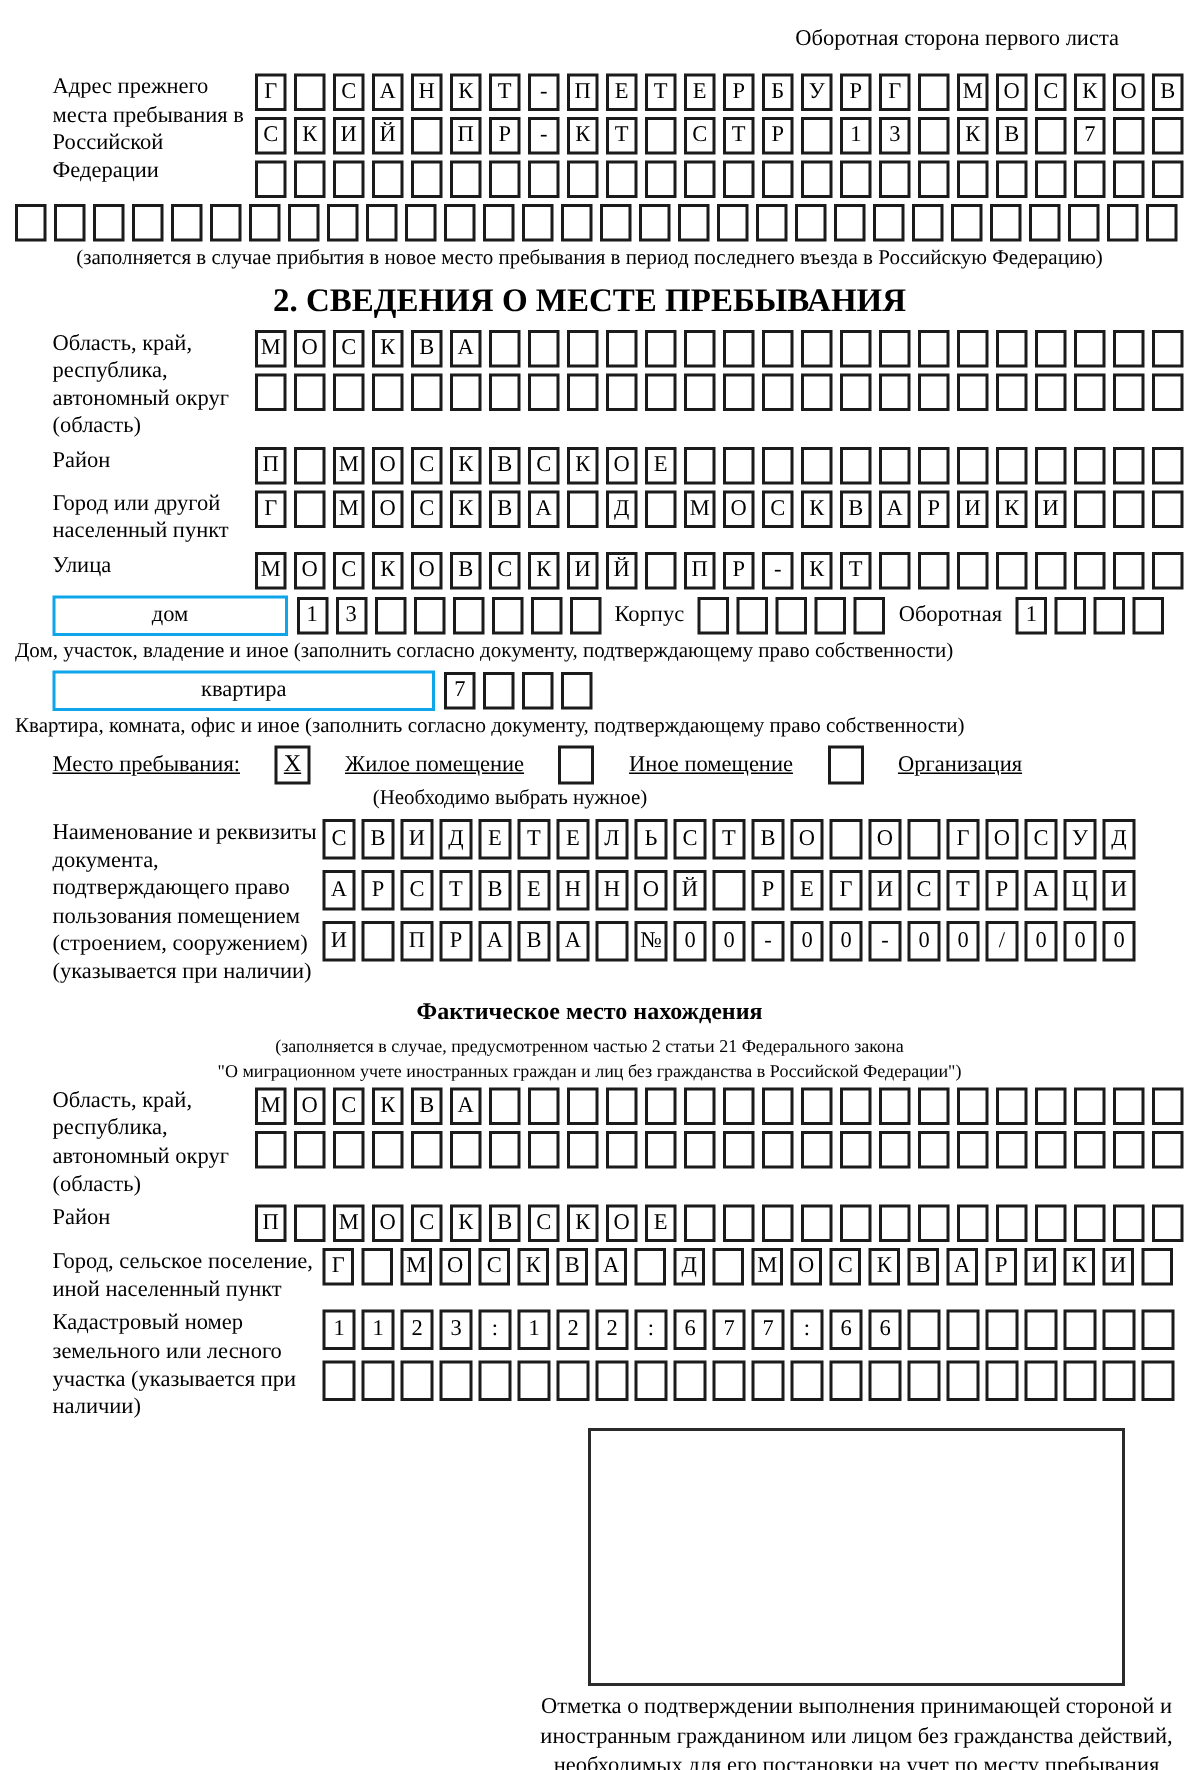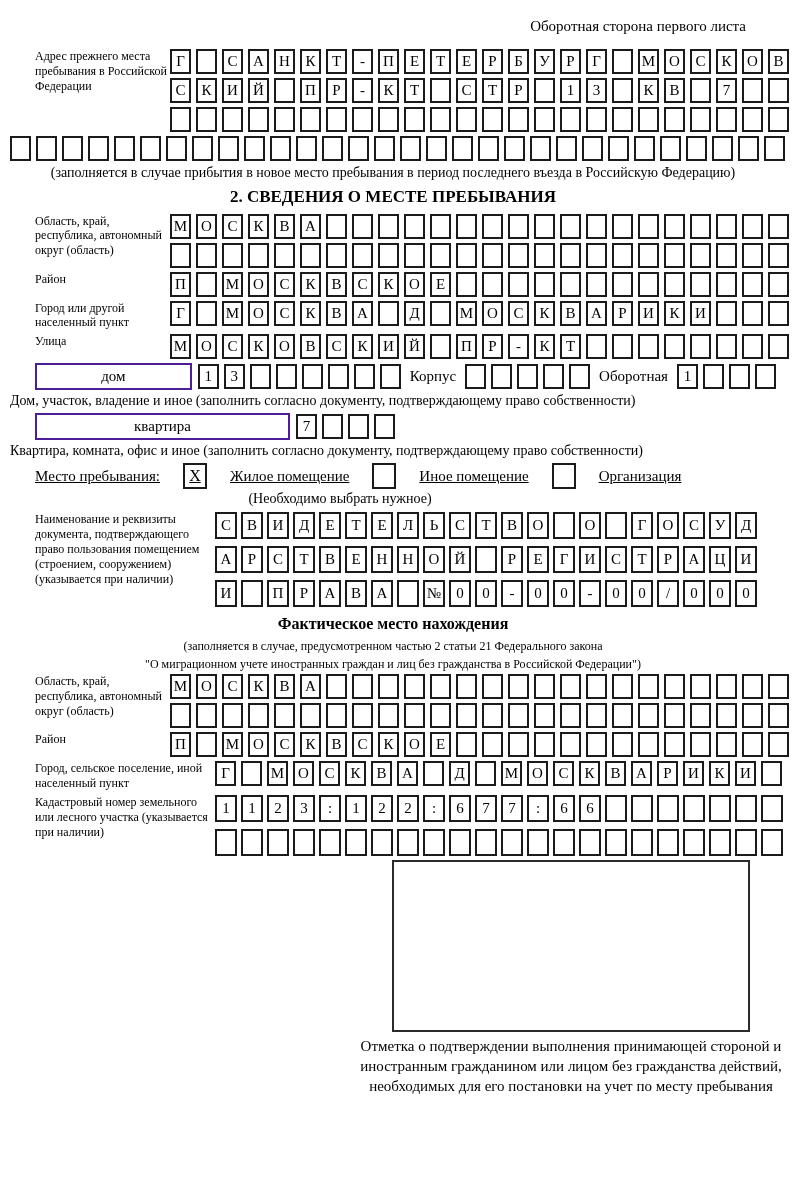--- a/index.html
+++ b/index.html
@@ -4,39 +4,39 @@
 <style>
   html,body{margin:0;padding:0;}
   body{
     width:800px;height:1180px;background:#ffffff;color:#000;
     font-family:"Liberation Serif","DejaVu Serif",serif;
     overflow:hidden;
   }
   .page{box-sizing:border-box;width:800px;height:952px;padding:14px 24px 0 10px;}
   .corner{ text-align:right; font-size:15px; margin:4px 30px 14px 0;}
   .field{display:flex;align-items:flex-start;margin-bottom:4px;}
-  .label{flex-shrink:0;font-size:12px;line-height:1.24;padding-left:25px;box-sizing:border-box;}
+  .label{flex-shrink:0;font-size:15px;line-height:1.24;padding-left:25px;box-sizing:border-box;}
   .w160{width:160px;}
   .w205{width:205px;}
   .rows{display:flex;flex-direction:column;gap:4px;}
   .rows.g7{gap:7px;}
   .cells{display:flex;gap:5px;}
   .cells .cell{
     width:21px;height:25px;border:2px solid #1b1b1b;box-sizing:border-box;
     display:flex;align-items:center;justify-content:center;
     font-size:15px;flex-shrink:0;background:#fff;
   }
   .cells.doc{gap:4px;}
   .cells.doc .cell{width:22px;height:27px;}
   .fullrow{margin:4px 0 3px 0;}
   .caption{font-size:14px;line-height:1.25;margin:1px 0 3px 0;}
   .center{text-align:center;}
-  .title{font-weight:bold;font-size:17px;text-align:center;margin:5px 0 7px 0;}
+  .title{font-weight:bold;font-size:22px;text-align:center;margin:5px 0 7px 0;}
   .hrow{display:flex;align-items:center;gap:6px;margin:2px 0 2px 0;padding-left:25px;}
-  .wide-box{border:2px solid #4c1d95;height:27px;box-sizing:border-box;
+  .wide-box{border:2px solid #0ea5e9;height:27px;box-sizing:border-box;
     display:flex;align-items:center;justify-content:center;font-size:15px;background:#fff;}
   .dom{width:168px;}
   .kv{width:255px;}
   .inline-label{font-size:15px;padding:0 3px;white-space:nowrap;}
   .stay{gap:23px;margin-top:4px;text-decoration:underline;}
   .stay .txt{font-size:15px;white-space:nowrap;}
   .checkbox{width:24px;height:26px;border:2px solid #1b1b1b;box-sizing:border-box;flex-shrink:0;
     display:flex;align-items:center;justify-content:center;font-size:16px;background:#fff;}
   .hint{font-size:14px;margin:2px 0 5px 160px;width:340px;text-align:center;}
   .note{text-align:center;font-size:12px;line-height:1.3;margin:0 0 2px 0;}

